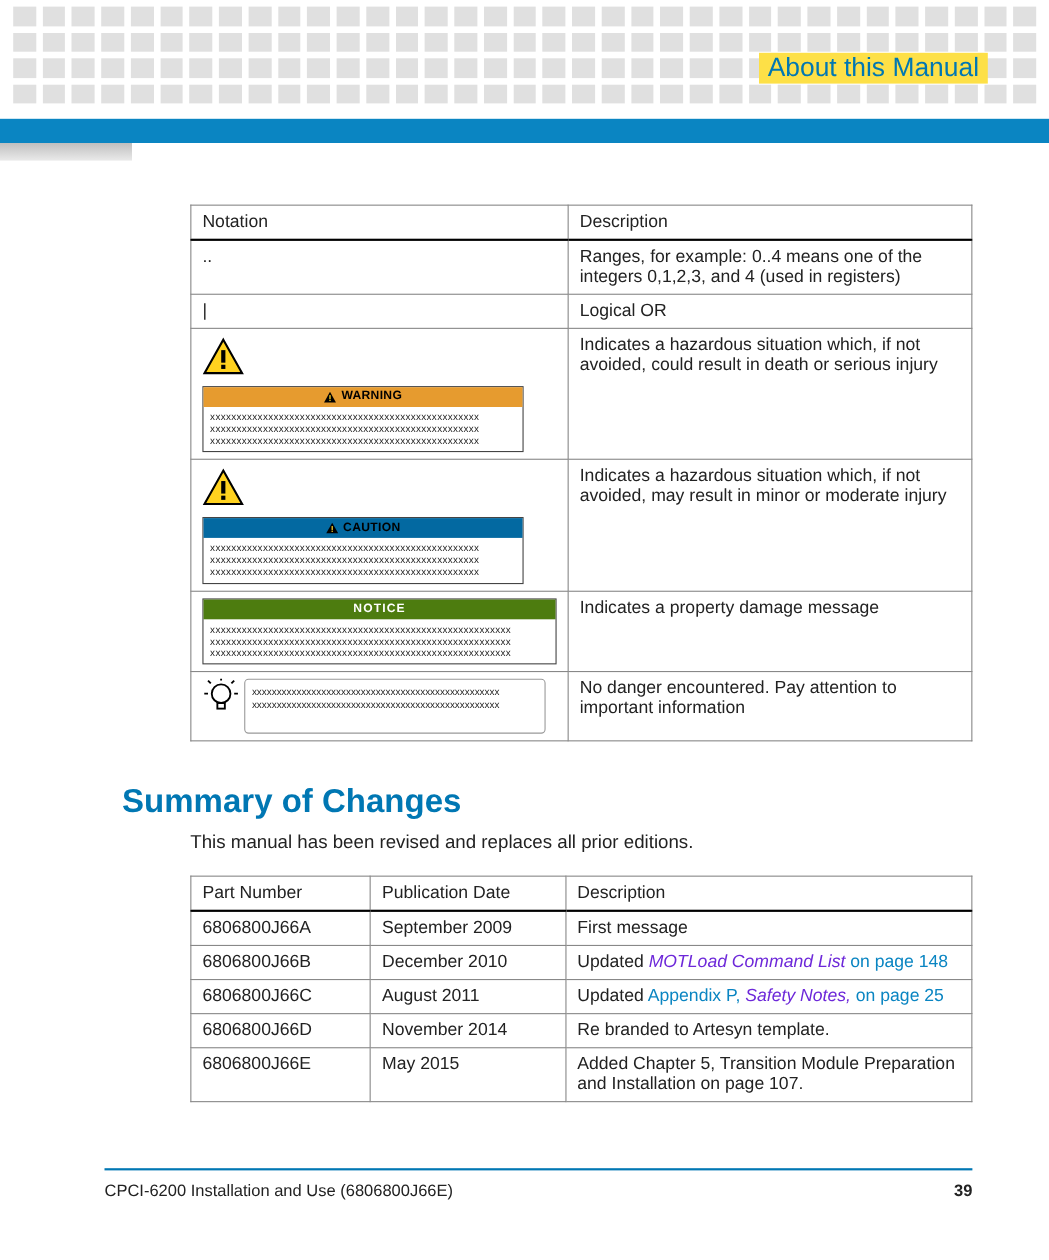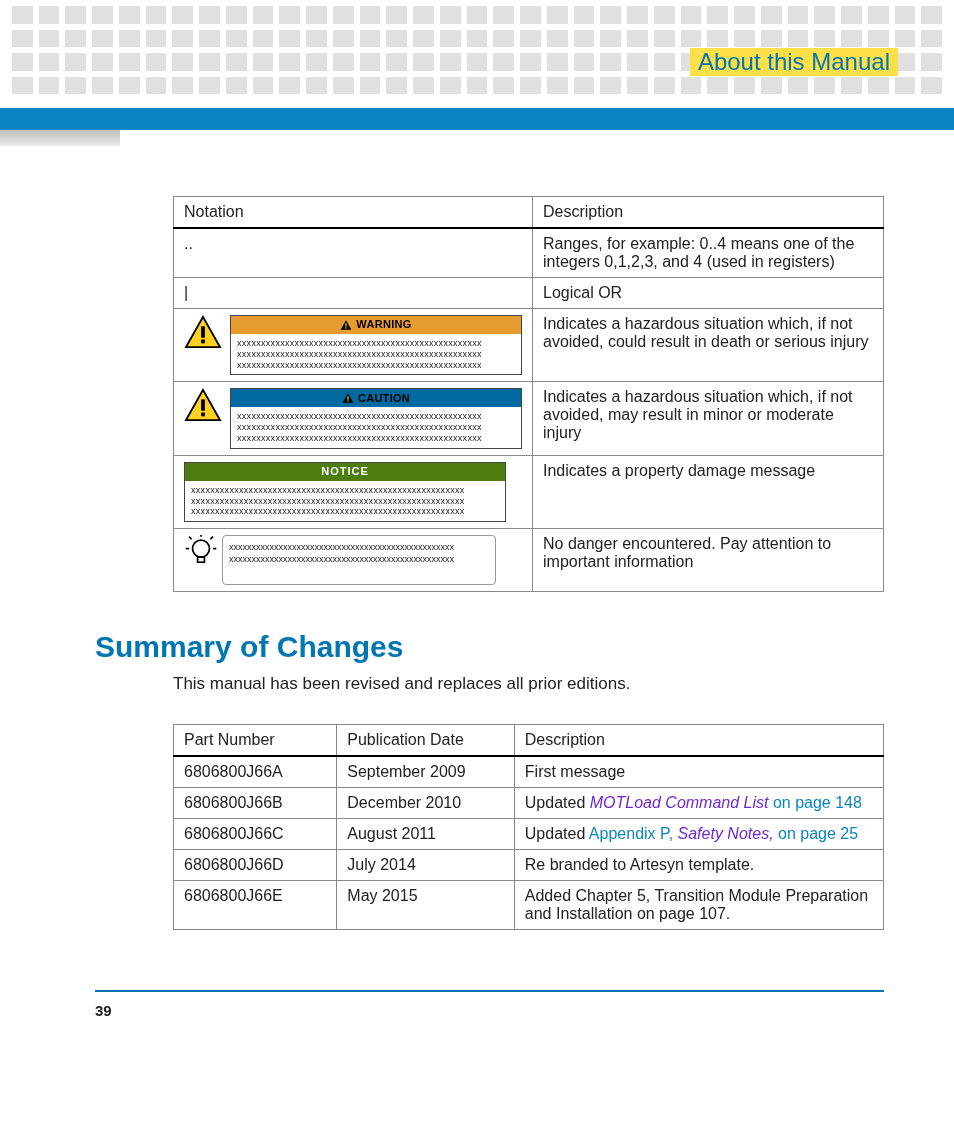--- a/index.html
+++ b/index.html
@@ -44,21 +44,21 @@
     background: linear-gradient(#bfbfbf, #eaeaea);
     width: 120px;
   }
   .content {
     padding: 20px 70px 0 95px;
   }
   table.notation-table, table.changes-table {
     width: 100%;
     border-collapse: collapse;
     font-size: 16px;
-    margin-top: 30px;
+    margin-top: 20px;
   }
   table.notation-table th, table.notation-table td,
   table.changes-table th, table.changes-table td {
     border: 1px solid #888;
     padding: 6px 10px;
     vertical-align: top;
     text-align: left;
     font-weight: normal;
   }
   table.notation-table thead th,
@@ -86,21 +86,21 @@
   }
   .admonition.warning .bar { background:#e69b2f; }
   .admonition.caution .bar { background:#0369a1; }
   .admonition.notice .bar { background:#4d7c0f; color:#fff; font-weight:900; letter-spacing:1px; font-style:normal;}
   .admonition .body {
     padding: 4px 6px;
     font-size: 9px;
     word-break: break-all;
     color:#222;
   }
-  .admonition-row { display:flex; gap:8px; align-items:flex-start;}
+  .admonition-row { display:flex; gap:8px; align-items:flex-start;flex-direction:column;}
   .hazard-icon {
     width:38px; height:34px; flex:0 0 38px;
   }
   .bulb-row { display:flex; gap:4px; }
   .bulb-icon { width:34px; height:34px; flex:0 0 34px; }
   .info-box {
     border:1px solid #999;
     border-radius:4px;
     font-size:9px;
     word-break:break-all;
@@ -109,21 +109,21 @@
     line-height:1.3;
   }
   h1.section-title {
     color: #0077b3;
     font-weight: 700;
     font-size: 30px;
     margin: 38px 0 10px 0;
   }
   .intro-line { font-size: 17px; margin: 0 0 8px 0; }
   .changes-content { margin-left: 78px; }
-  .h1-wrap { margin-left: 0; }
+  .h1-wrap { margin-left: 16px; }
   a.link, .link { color: #6d28d9; font-style: italic; text-decoration: none; }
   a.link-plain, .link-plain { color: #0a85c2; text-decoration: none; }
   .footer {
     border-top: 2px solid #0077b3;
     margin: 60px 70px 0 95px;
     display:flex;
     justify-content: space-between;
     padding-top: 10px;
     font-size: 15px;
   }
@@ -423,31 +423,32 @@
           </tr>
           <tr>
             <td>6806800J66C</td>
             <td>August 2011</td>
             <td>
               <span>Updated </span><span class="link-plain">Appendix P, </span><span class="link">Safety Notes,</span><span class="link-plain"> on page 25</span>
             </td>
           </tr>
           <tr>
             <td>6806800J66D</td>
-            <td>July 2014</td>
+            <td>November 2014</td>
             <td>Re branded to Artesyn template.</td>
           </tr>
           <tr>
             <td>6806800J66E</td>
             <td>May 2015</td>
             <td>Added Chapter 5, Transition Module Preparation and Installation on page 107.</td>
           </tr>
         </tbody>
       </table>
     </div>
 
   </div>
 
   <div class="footer">
+    <span>CPCI-6200 Installation and Use (6806800J66E)</span>
     <span class="pagenum">39</span>
   </div>
 
 </div>
 
 </body></html>

